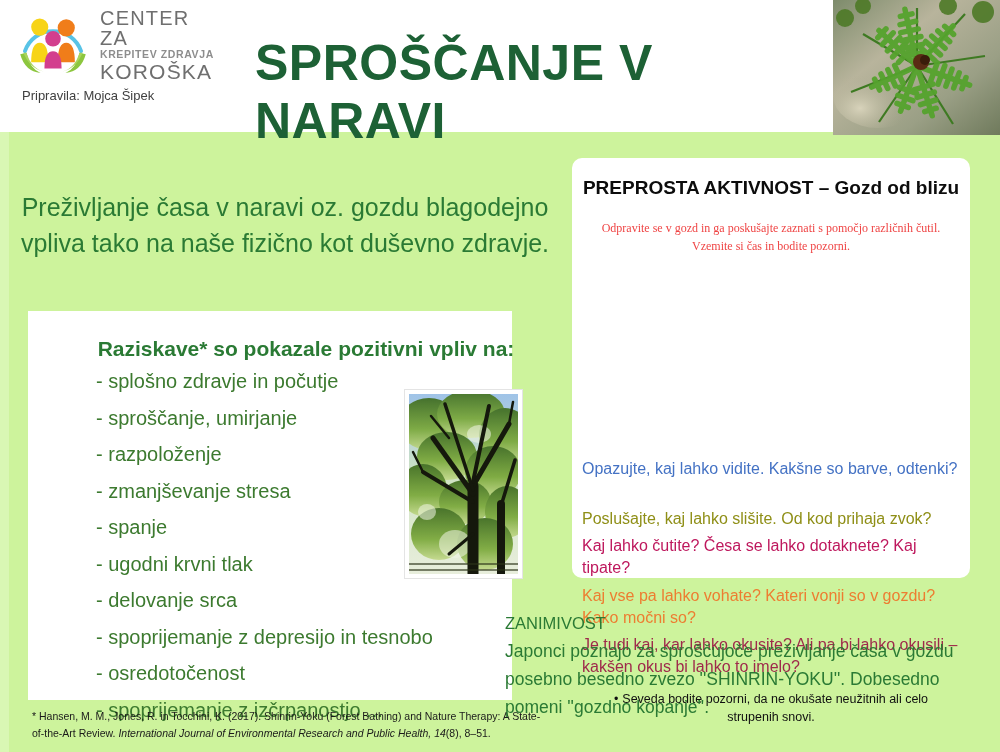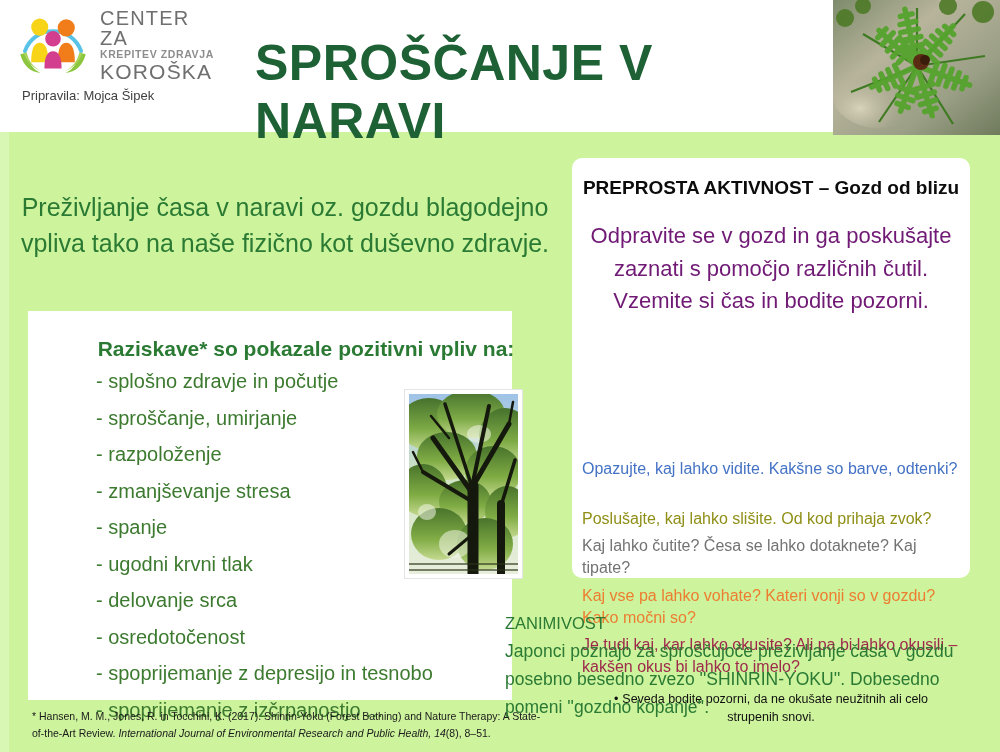--- a/index.html
+++ b/index.html
@@ -121,30 +121,30 @@
     border-radius: 10px;
   }
   .right-title {
     position: absolute; left: 0; top: 19px; width: 398px;
     text-align: center;
     font-size: 19px; font-weight: bold; color: #0c0c0c;
   }
   .right-intro {
     position: absolute; left: 14px; top: 62px; width: 370px;
     text-align: center;
-    font-size: 22px; line-height: 1.48; color: #701a75;
+    font-size: 12px; line-height: 1.48; color: #ef4444; font-family: Liberation Serif, serif;
   }
   .sense {
     position: absolute; left: 10px; width: 378px;
     text-align: left;
     font-size: 16px; line-height: 1.35;
   }
   .s-sight { top: 300px; color: #4472c4; }
   .s-hear  { top: 350px; color: #8f8f17; }
-  .s-touch { top: 377px; color: #737373; }
+  .s-touch { top: 377px; color: #be185d; }
   .s-smell { top: 427px; color: #ed7d31; }
   .s-taste { top: 476px; color: #9e2a4b; }
   .sense-note {
     position: absolute; left: 24px; top: 532px; width: 350px;
     text-align: center;
     font-size: 12.5px; line-height: 1.45; color: #101010;
   }
   .sense-note .bullet { margin-right: 4px; }
 
   
@@ -291,22 +291,22 @@
   <div class="left-card">
     <div class="left-card-title">Raziskave* so pokazale pozitivni vpliv na:</div>
     <ul class="benefit-list">
       <li>- splošno zdravje in počutje</li>
       <li>- sproščanje, umirjanje</li>
       <li>- razpoloženje</li>
       <li>- zmanjševanje stresa</li>
       <li>- spanje</li>
       <li>- ugodni krvni tlak</li>
       <li>- delovanje srca</li>
+      <li>- spoprijemanje z depresijo in tesnobo</li>
       <li>- osredotočenost</li>
-      <li>- spoprijemanje z depresijo in tesnobo</li>
       <li>- spoprijemanje z izčrpanostjo ...</li>
     </ul>
   </div>
 
   <div class="tree-photo">
     <div class="inner">
       <svg width="109" height="180" viewBox="0 0 109 180">
         <defs>
           <linearGradient id="sky" x1="0" y1="0" x2="0" y2="1">
             <stop offset="0%" stop-color="#9fc3e8"></stop>

